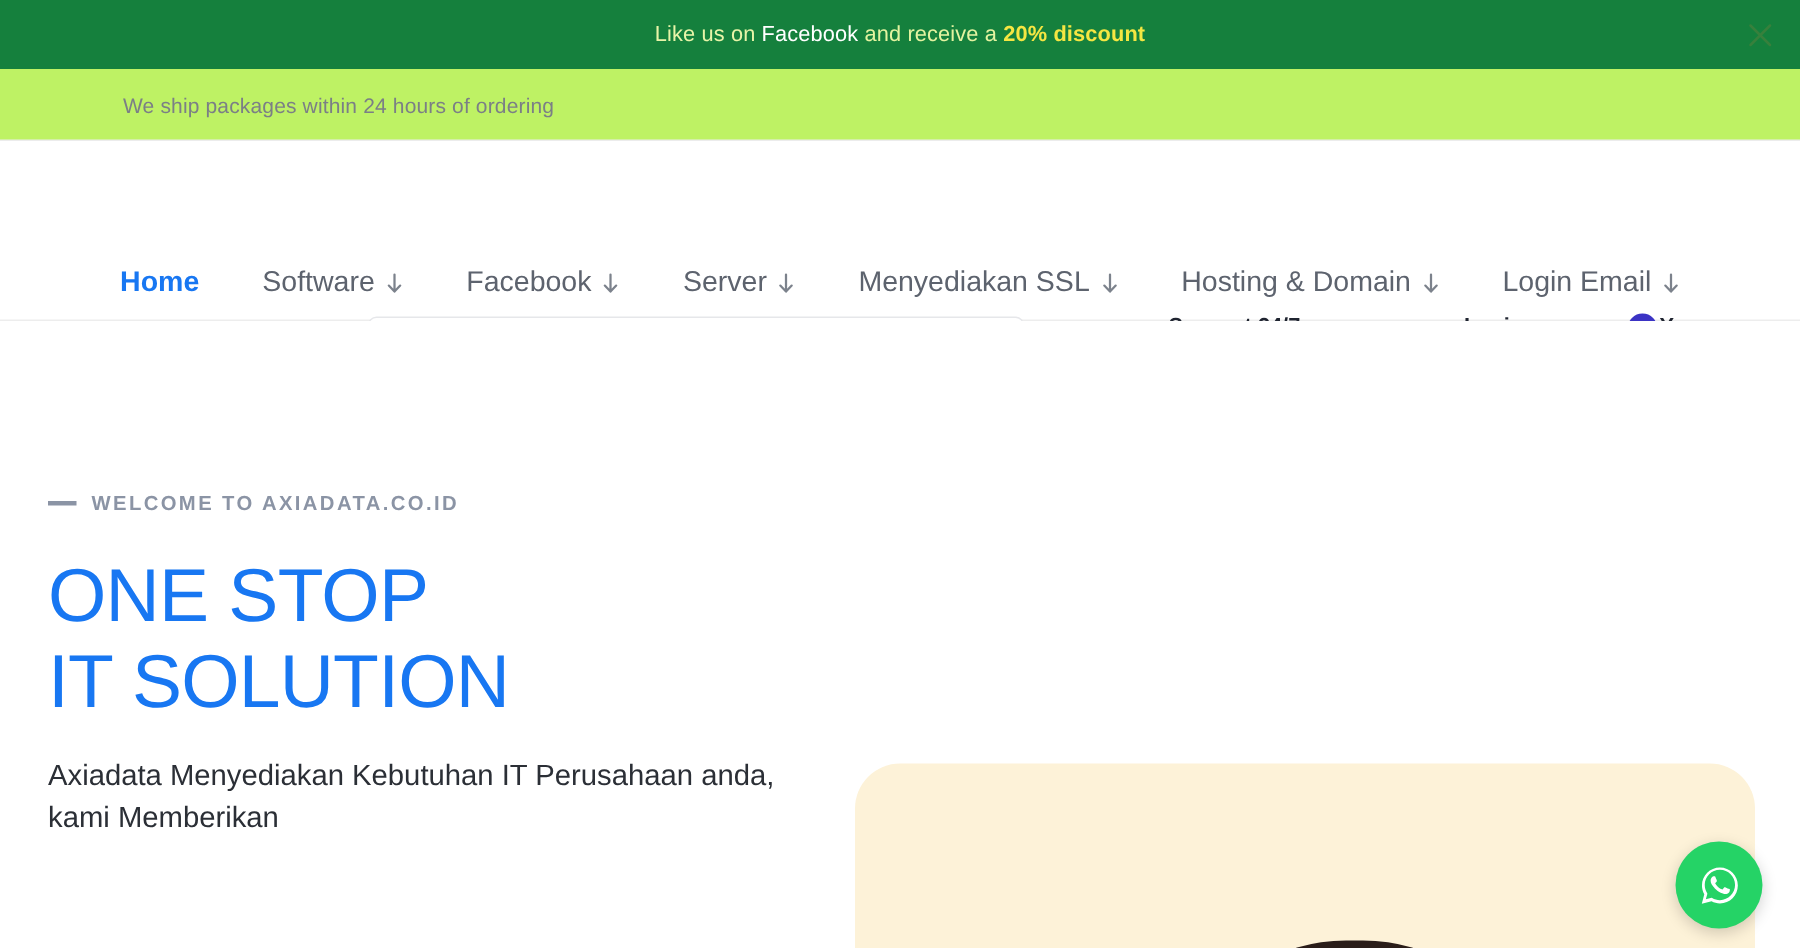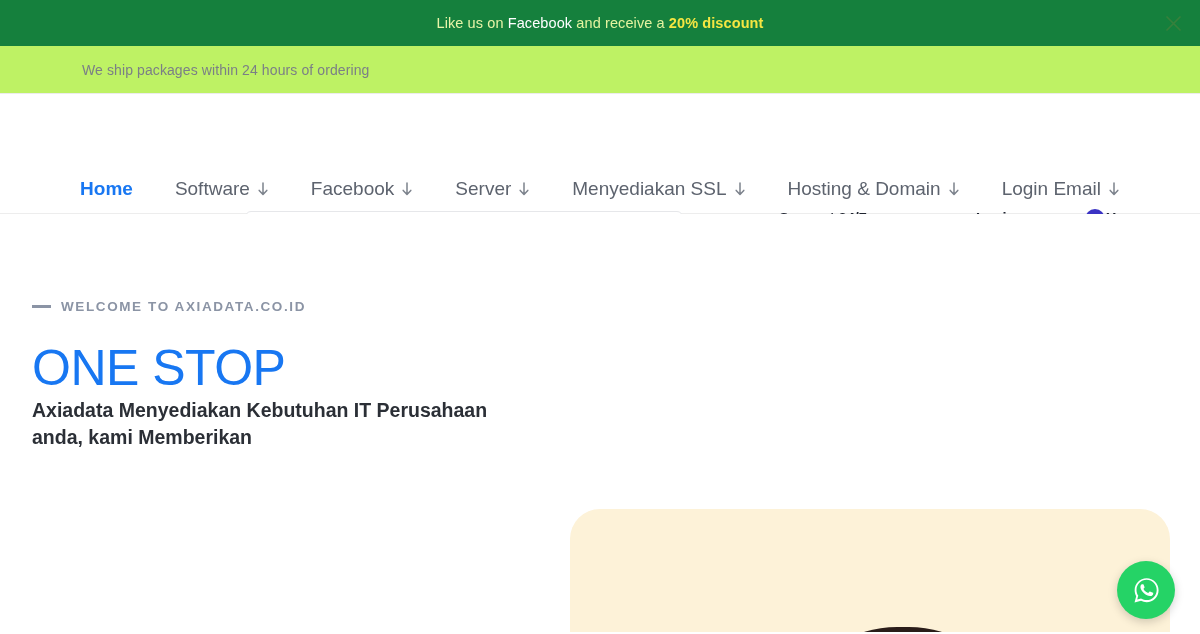--- a/index.html
+++ b/index.html
@@ -109,39 +109,40 @@
   }
   .nav-item.active{ color:#1877f2; font-weight:700; }
   .nav-arrow{ display:flex; align-items:center; color:#7c828c; }
 
   
   .hero{
     position:relative; height:418px; background:#fff;
     overflow:hidden;
   }
   .hero-left{
-    position:absolute; left:32px; top:85px; width:500px;
+    position:absolute; left:32px; top:114px; width:500px;
   }
   .welcome{
     display:flex; align-items:center; gap:10px;
     margin-bottom:26px;
   }
   .welcome-dash{
     width:19px; height:3px; background:#8b94a5; display:block;
   }
   .welcome-txt{
     font-size:13.5px; font-weight:700; letter-spacing:1.6px;
     color:#8b94a5; text-transform:uppercase;
   }
   .headline{
     font-size:50px; line-height:1.13; font-weight:400;
     color:#1877f2; letter-spacing:-0.5px;
   }
   .sub{
-    font-size:19.5px; line-height:1.42; color:#2b2f36; font-weight:700;
+    margin-top:22px;
+    font-size:19.5px; line-height:1.42; color:#2b2f36; font-weight:400;
   }
 
   .hero-card{
     position:absolute; left:570px; top:295px;
     width:600px; height:340px;
     background:#fdf2d8; border-radius:30px;
     overflow:hidden;
   }
   .hero-photo{
     position:absolute; left:208px; bottom:0;
@@ -319,20 +320,21 @@
 
 <div class="hero">
 
   <div class="hero-left">
     <div class="welcome">
       <span class="welcome-dash"></span>
       <span class="welcome-txt">WELCOME TO AXIADATA.CO.ID</span>
     </div>
     <h1 class="headline">
       <span>ONE STOP</span><br>
+      <span>IT SOLUTION</span>
     </h1>
     <p class="sub">Axiadata Menyediakan Kebutuhan IT Perusahaan anda, kami Memberikan</p>
   </div>
 
   <div class="hero-card">
     <div class="hero-photo">
       <span class="w-hair-back"></span>
 
       <span class="w-fringe"></span>
 

